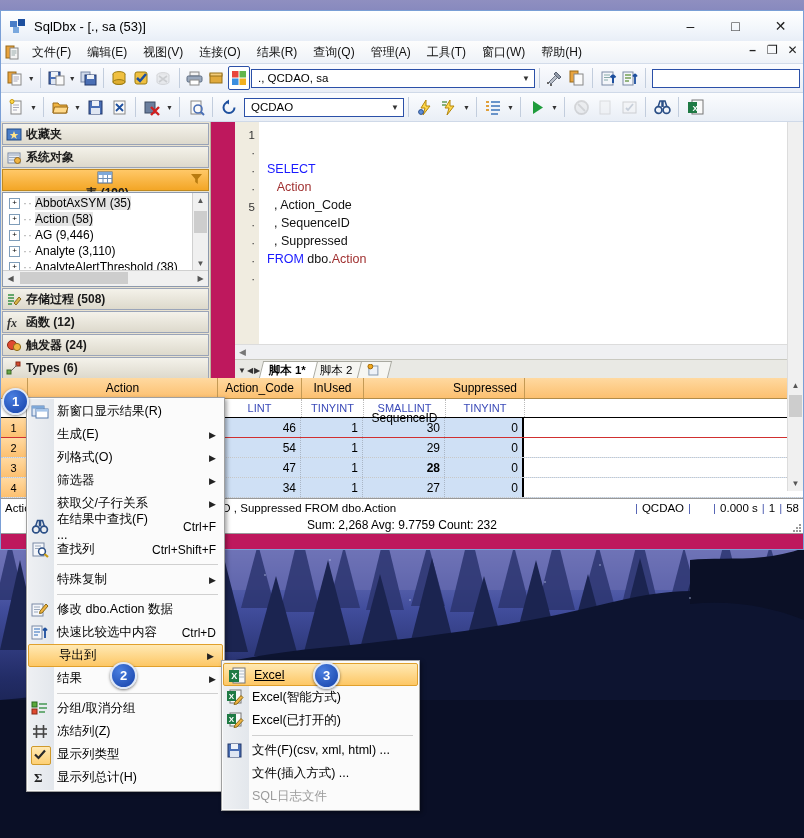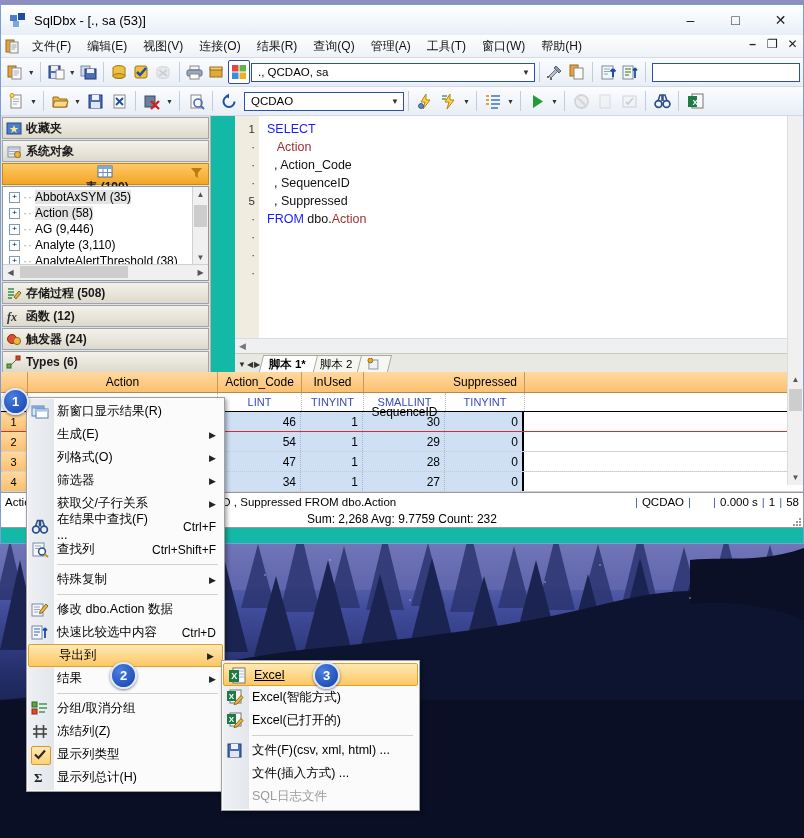--- a/index.html
+++ b/index.html
@@ -8,22 +8,22 @@
     font-family:"Liberation Sans","DejaVu Sans",sans-serif;
     font-size:12px;
     background:#0b1026;
     position:relative;
   }
   
   #desktop{position:absolute;left:0;top:0;width:804px;height:838px;
     background:linear-gradient(to bottom,#8f8fc0 0%,#6b72b8 6%,#4650a0 14%,#2d3878 26%,#1b2456 42%,#131a3e 58%,#0d1330 72%,#0a0f26 100%);
     overflow:hidden;}
   
-  #app{position:absolute;left:0;top:4px;width:804px;height:540px;
-    background:#14b8a6;border:1px solid #7a9fd6;box-sizing:border-box;}
+  #app{position:absolute;left:0;top:10px;width:804px;height:540px;
+    background:#be185d;border:1px solid #7a9fd6;box-sizing:border-box;}
   
   #titlebar{height:30px;background:linear-gradient(to bottom,#ffffff,#f2f6fb 60%,#e8eef7);
     display:flex;align-items:center;padding-left:8px;position:relative;}
   #titlebar .t-icon{width:18px;height:16px;margin-right:7px;position:relative;}
   #titlebar .t-text{font-size:13px;color:#000;}
   .wbtns{position:absolute;right:0;top:0;height:30px;display:flex;}
   .wbtn{width:45px;height:29px;display:flex;align-items:center;justify-content:center;
     font-size:14px;color:#222;cursor:default;}
   
   #menubar{height:22px;background:linear-gradient(to bottom,#fdfdfd,#eef2f8);
@@ -67,21 +67,21 @@
   .hscroll{position:absolute;left:0;right:0;bottom:0;height:15px;background:#f0f0f0;border-top:1px solid #d0d0d0;display:flex;}
   .hscroll .arrow{width:15px;display:flex;align-items:center;justify-content:center;font-size:8px;color:#555;}
   .hscroll .track{flex:1;position:relative;}
   .hscroll .thumb{position:absolute;left:2px;top:1px;width:108px;height:12px;background:#cdcdcd;}
   
   #editorwrap{flex:1;display:flex;flex-direction:column;background:#fff;position:relative;}
   #editor{flex:1;display:flex;background:#fff;overflow:hidden;}
   #gutter{width:24px;background:#f0ece0;text-align:right;padding:4px 4px 0 0;box-sizing:border-box;
     font-family:"Liberation Sans",sans-serif;font-size:11.5px;color:#333;}
   #gutter div{height:18px;line-height:18px;}
-  #code{flex:1;padding:4px 0 0 8px;font-family:"Liberation Sans",sans-serif;font-size:12.5px;}
+  #code{flex:1;padding:4px 0 0 8px;font-family:"Liberation Sans",sans-serif;font-size:12.5px;margin-top:34px;}
   #code div{height:18px;line-height:18px;white-space:pre;}
   .kw{color:#1a1aff;}
   .id{color:#a03030;}
   .pl{color:#111;}
   #edscroll{position:absolute;right:0;top:0;bottom:0;width:15px;background:#f0f0f0;border-left:1px solid #dcdcdc;}
   #edhscroll{height:14px;background:#eff0f2;display:flex;align-items:center;border-top:1px solid #dcdcdc;}
   
   #tabrow{height:18px;background:#e9e9e4;display:flex;align-items:flex-end;padding-left:2px;
     border-top:1px solid #c9c9c0;}
   .tnav{display:flex;align-items:center;height:16px;padding:0 1px;font-size:8px;color:#333;gap:1px;}
@@ -734,21 +734,21 @@
       <div class="gc" style="width:62px;">1</div>
       <div class="gc" style="width:82px;">29</div>
       <div class="gc lastcol" style="width:79px;">0</div>
       <div style="flex:1;background:#fff;"></div>
     </div>
     <div class="grow">
       <div class="rn">3</div>
       <div class="gc" style="width:190px;"></div>
       <div class="gc" style="width:84px;">47</div>
       <div class="gc" style="width:62px;">1</div>
-      <div class="gc" style="width:82px;">28</div>
+      <div class="gc" style="width:82px;font-weight:bold;">28</div>
       <div class="gc lastcol" style="width:79px;">0</div>
       <div style="flex:1;background:#fff;"></div>
     </div>
     <div class="grow">
       <div class="rn">4</div>
       <div class="gc" style="width:190px;"></div>
       <div class="gc" style="width:84px;">34</div>
       <div class="gc" style="width:62px;">1</div>
       <div class="gc" style="width:82px;">27</div>
       <div class="gc lastcol" style="width:79px;">0</div>

